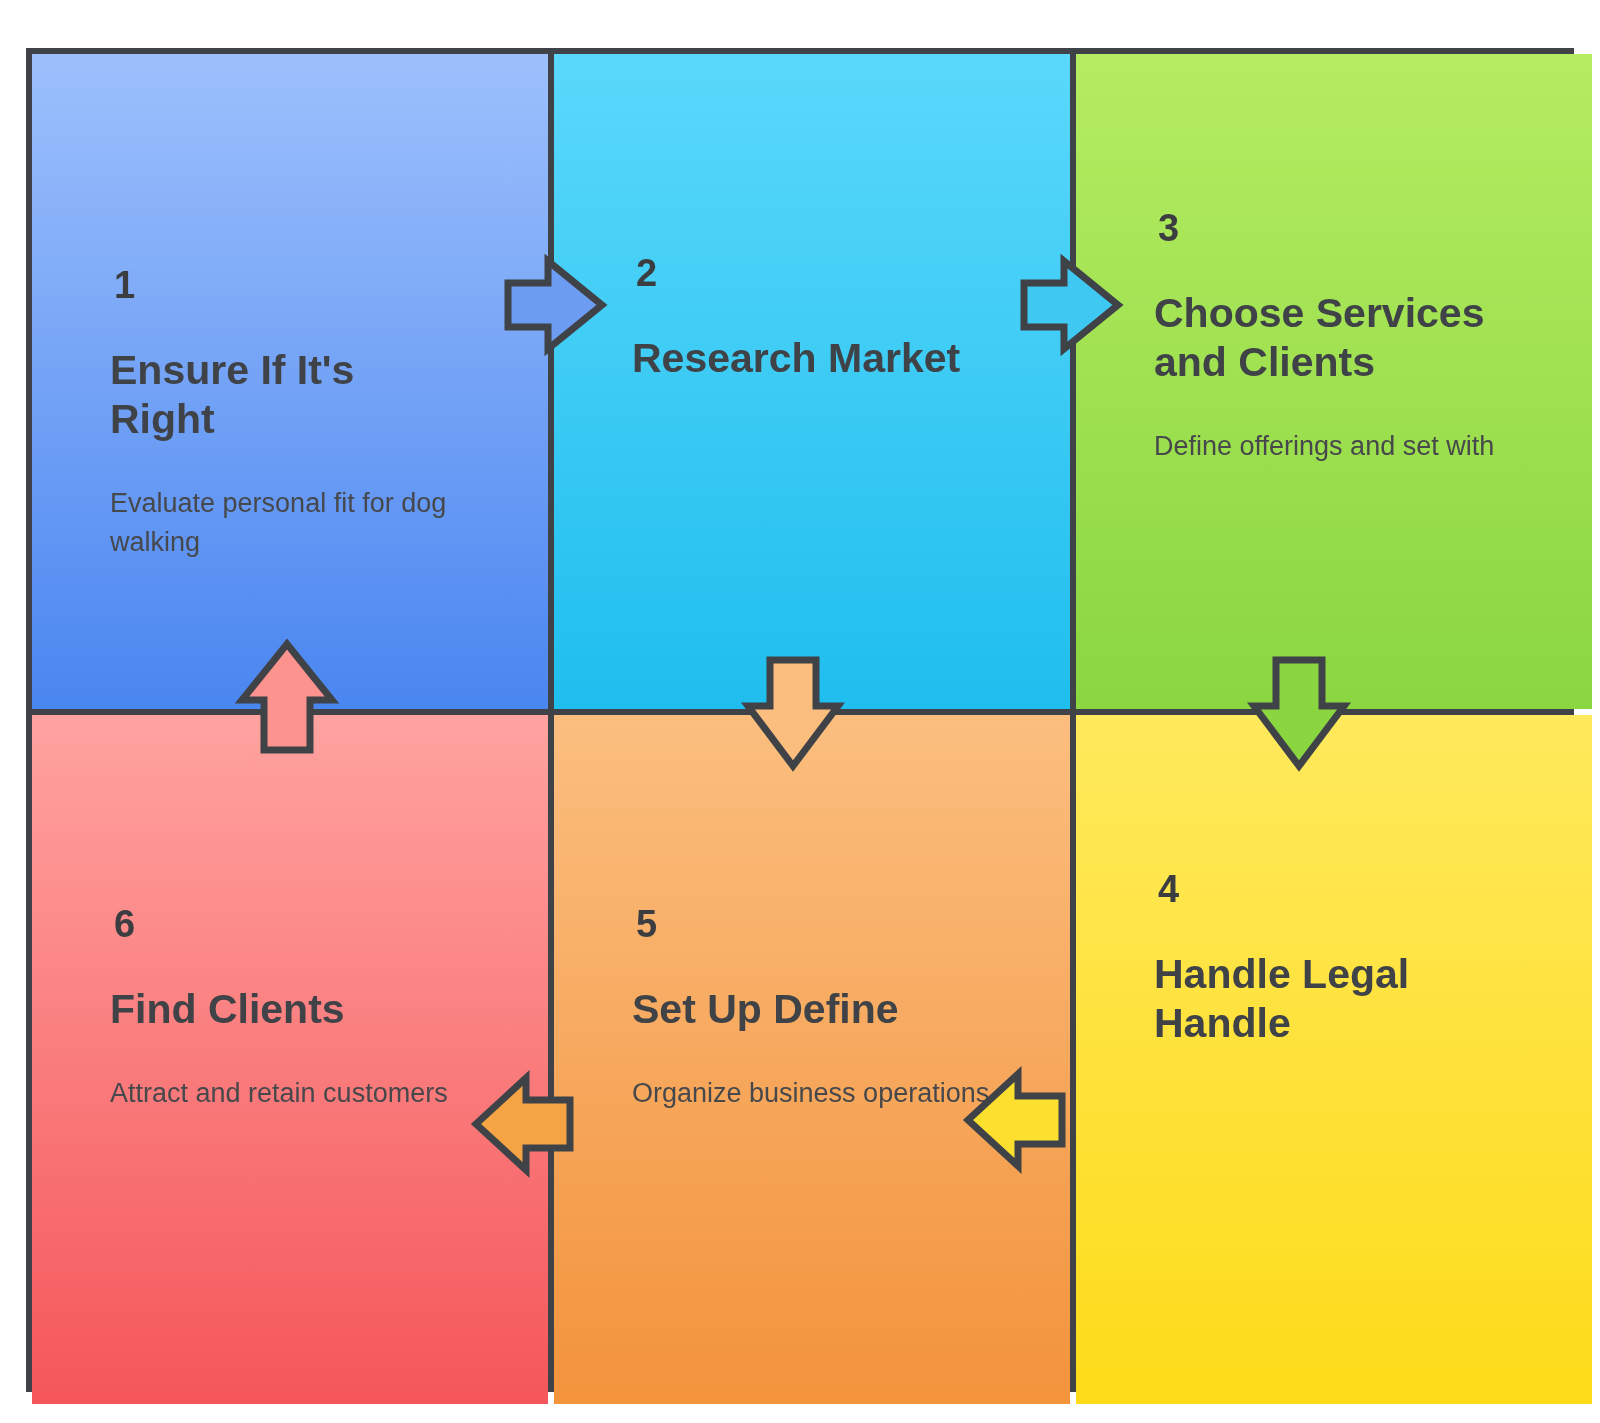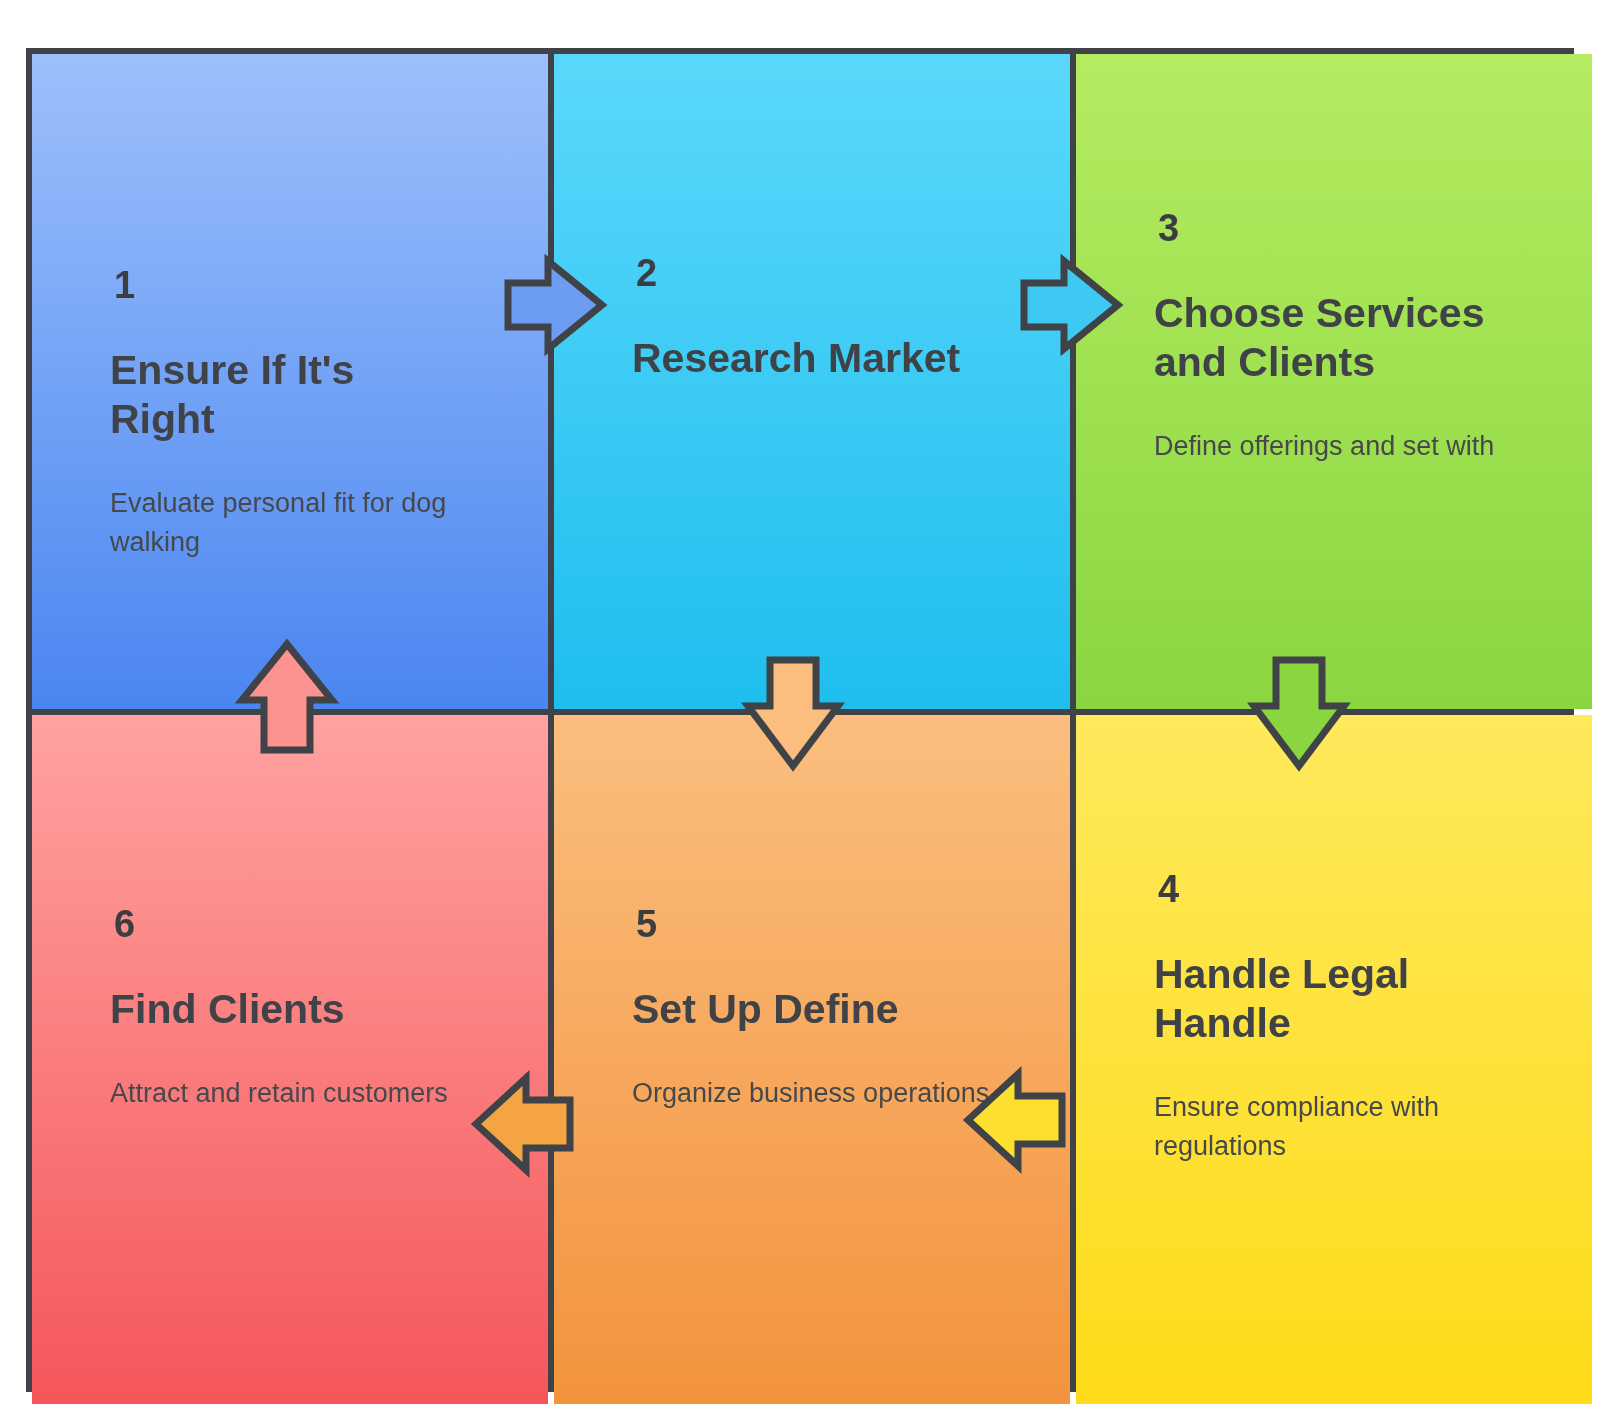--- a/index.html
+++ b/index.html
@@ -150,21 +150,20 @@
         <div class="step-num">5</div>
         <div class="step-title">Set Up Define</div>
         <div class="step-desc">Organize business operations</div>
       </div>
     </div>
 
     <div class="cell c4">
       <div class="cell-inner v-dn2">
         <div class="step-num">4</div>
         <div class="step-title">Handle Legal Handle</div>
-        <div class="step-desc">Ensure compliance with regulations</div>
       </div>
     </div>
 
   </div>
 
   <div class="arrow" id="arrow-1-2">
     <svg width="98" height="100" viewBox="0 0 98 100">
       <path d="M0,28 L40,28 L40,6 L94,50 L40,94 L40,72 L0,72 Z" fill="#6d9cf3" stroke="#3f4246" stroke-width="7" stroke-linejoin="miter"></path>
     </svg>
   </div>

